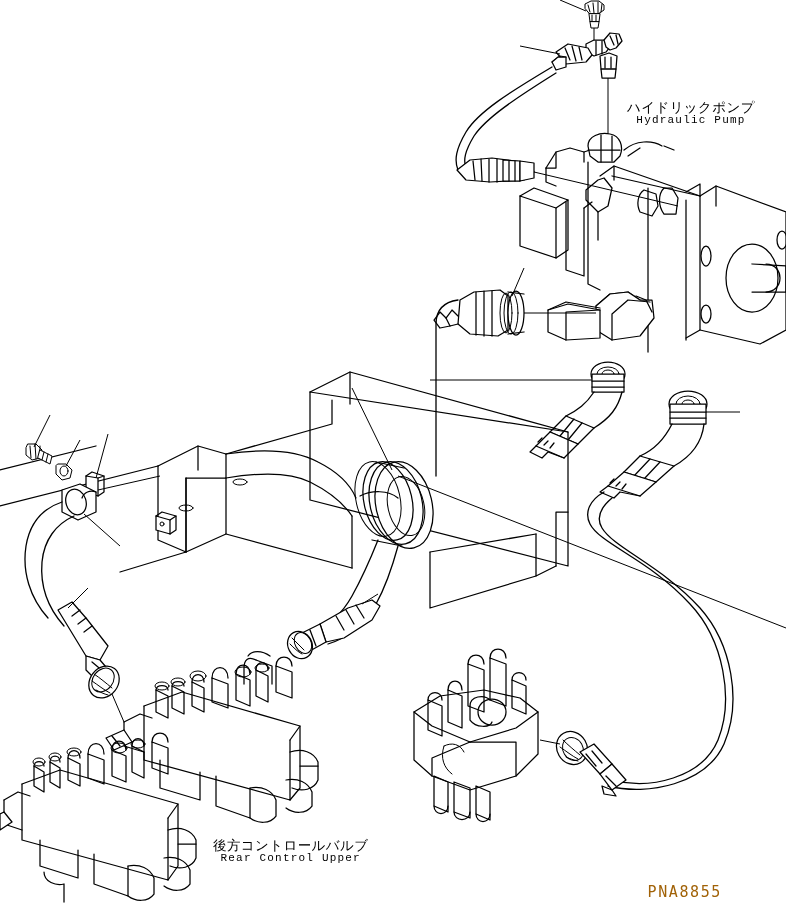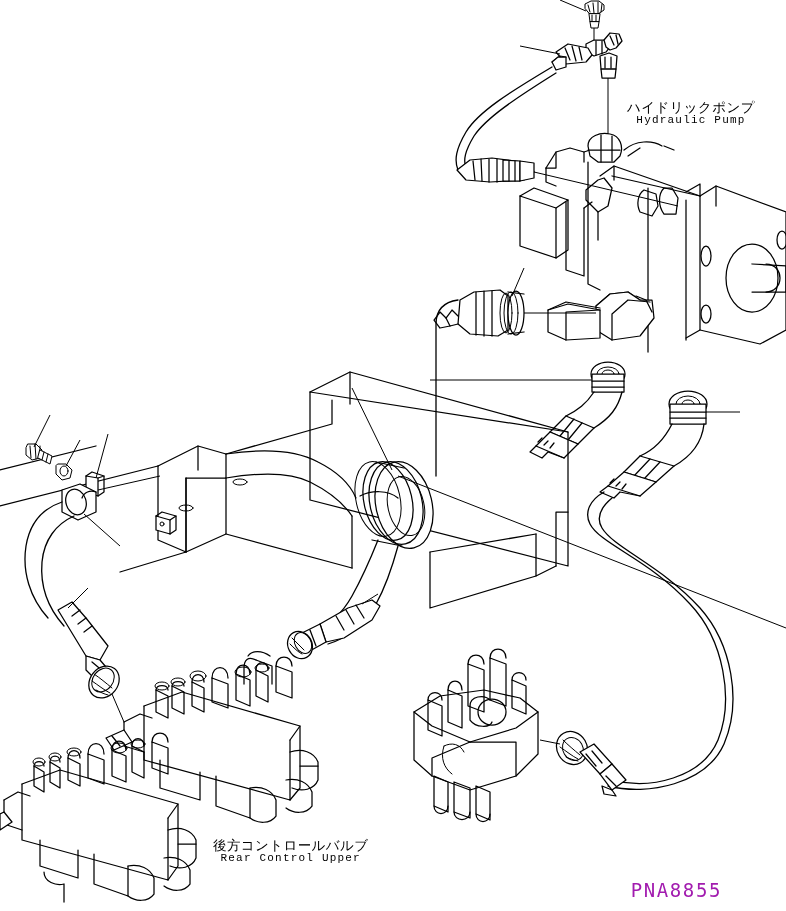--- a/index.html
+++ b/index.html
@@ -90,23 +90,23 @@
     font-size: 11px;
     letter-spacing: 1.2px;
     display: block;
     margin-top: 1px;
   }
   .drawing-no {
     position: absolute;
     right: 14px;
     bottom: 10px;
     font-family: "DejaVu Sans Mono", "Liberation Mono", monospace;
-    font-size: 19px;
+    font-size: 15px;
     letter-spacing: 1.6px;
-    color: #a21caf;
+    color: #a16207;
     white-space: nowrap;
     margin-left: 8px;
   }
 </style>
 </head>
 <body>
 
 <div id="sheet">
 
 <svg class="drawing" viewBox="0 0 786 911">

